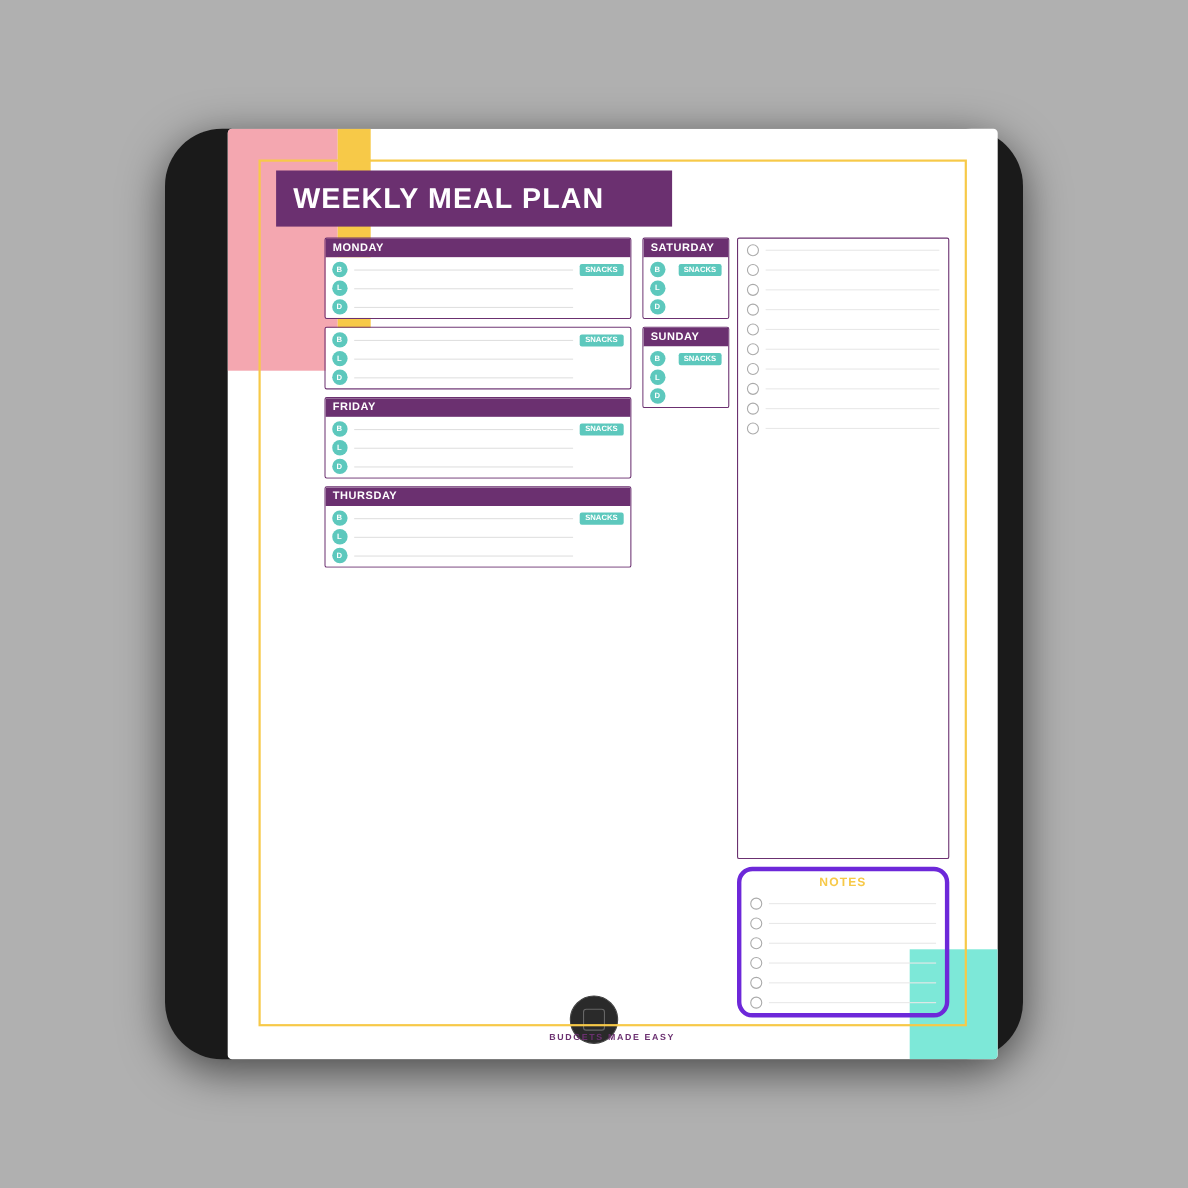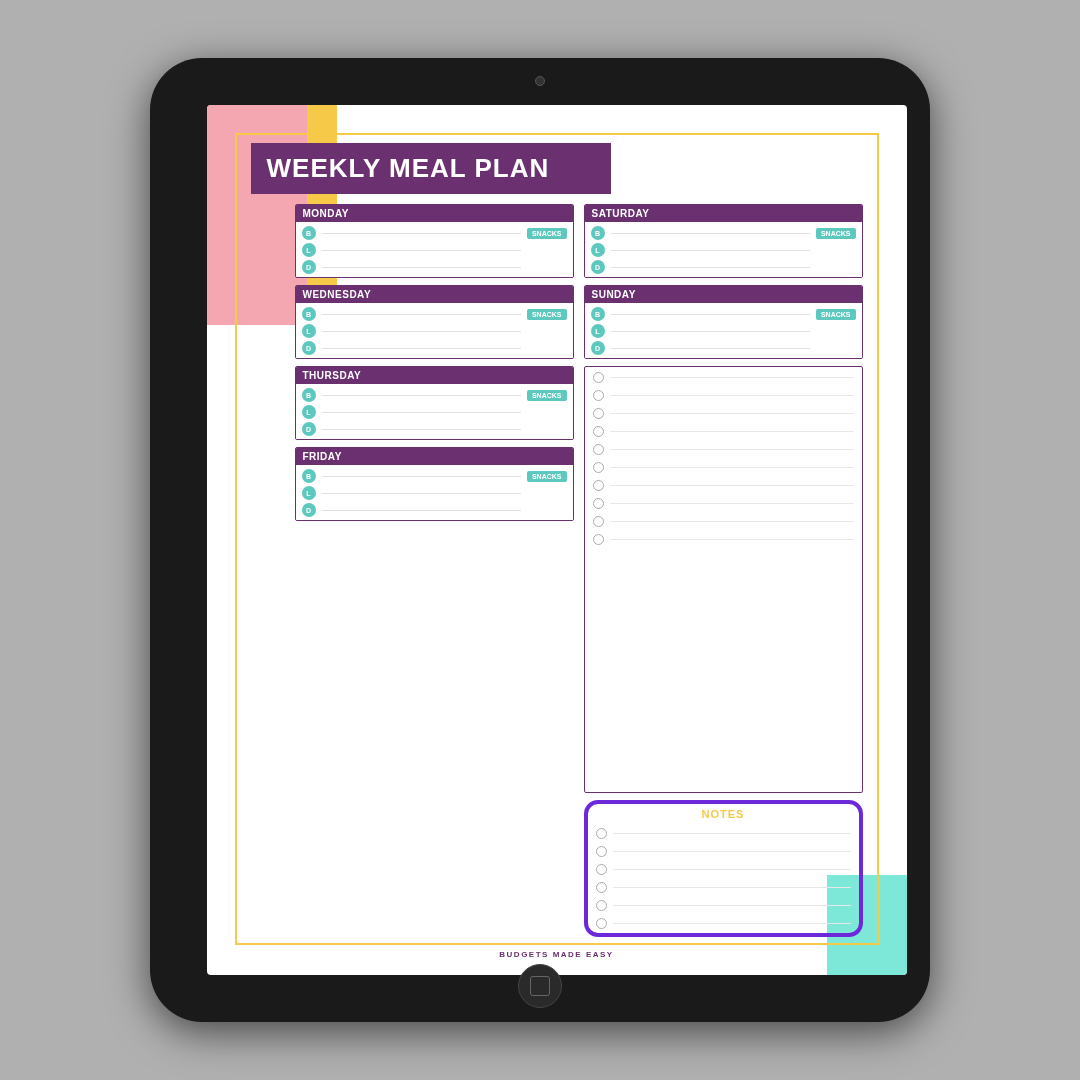--- a/index.html
+++ b/index.html
@@ -10,21 +10,21 @@
       background: #b0b0b0;
       display: flex;
       align-items: center;
       justify-content: center;
       font-family: Arial, sans-serif;
       overflow: hidden;
     }
 
     .tablet {
       width: 780px;
-      height: 964px;
+      height: 846px;
       background: #1a1a1a;
       border-radius: 52px;
       display: flex;
       flex-direction: column;
       align-items: center;
       justify-content: center;
       position: relative;
       box-shadow: 0 10px 40px rgba(0,0,0,0.6);
       padding-left: 33px;
     }
@@ -157,21 +157,20 @@
       flex: 1;
       display: flex;
       flex-direction: column;
       gap: 7px;
       margin-left: 44px;
     }
 
     .right-col {
       flex: 1;
       display: flex;
-      flex-direction: column;
       gap: 7px;
       justify-content: center;
     }
 
     
     .day-card {
       border: 1px solid #6b3070;
       border-radius: 2px;
       overflow: hidden;
     }
@@ -379,63 +378,62 @@
                   <div class="meal-circle">D</div>
                   <div class="meal-line"></div>
                 </div>
               </div>
               <div class="snacks-badge">SNACKS</div>
             </div>
           </div>
 
 
           <div class="day-card">
-            <div class="day-header">WEDNESDAY</div>
             <div class="day-body">
               <div class="meal-rows">
                 <div class="meal-row">
                   <div class="meal-circle">B</div>
                   <div class="meal-line"></div>
                 </div>
                 <div class="meal-row">
                   <div class="meal-circle">L</div>
                   <div class="meal-line"></div>
                 </div>
                 <div class="meal-row">
                   <div class="meal-circle">D</div>
                   <div class="meal-line"></div>
                 </div>
               </div>
               <div class="snacks-badge">SNACKS</div>
             </div>
           </div>
 
           <div class="day-card">
-            <div class="day-header">THURSDAY</div>
+            <div class="day-header">FRIDAY</div>
             <div class="day-body">
               <div class="meal-rows">
                 <div class="meal-row">
                   <div class="meal-circle">B</div>
                   <div class="meal-line"></div>
                 </div>
                 <div class="meal-row">
                   <div class="meal-circle">L</div>
                   <div class="meal-line"></div>
                 </div>
                 <div class="meal-row">
                   <div class="meal-circle">D</div>
                   <div class="meal-line"></div>
                 </div>
               </div>
               <div class="snacks-badge">SNACKS</div>
             </div>
           </div>
 
           <div class="day-card">
-            <div class="day-header">FRIDAY</div>
+            <div class="day-header">THURSDAY</div>
             <div class="day-body">
               <div class="meal-rows">
                 <div class="meal-row">
                   <div class="meal-circle">B</div>
                   <div class="meal-line"></div>
                 </div>
                 <div class="meal-row">
                   <div class="meal-circle">L</div>
                   <div class="meal-line"></div>
                 </div>

